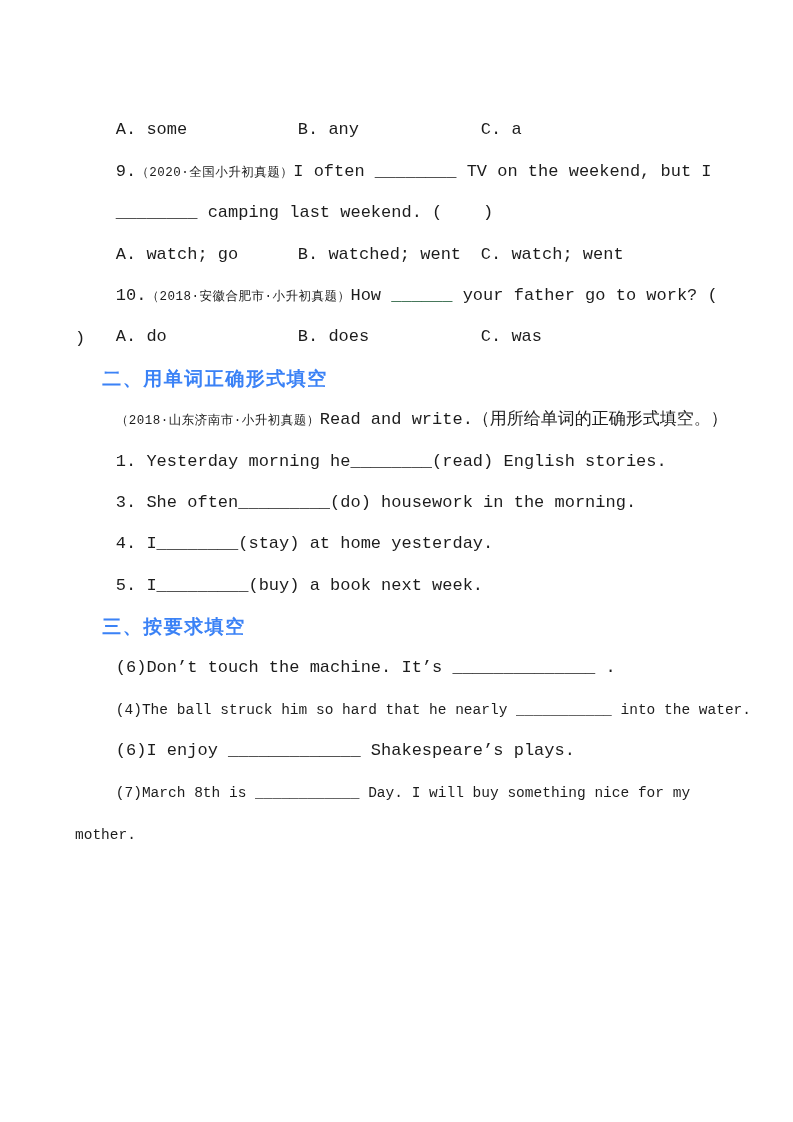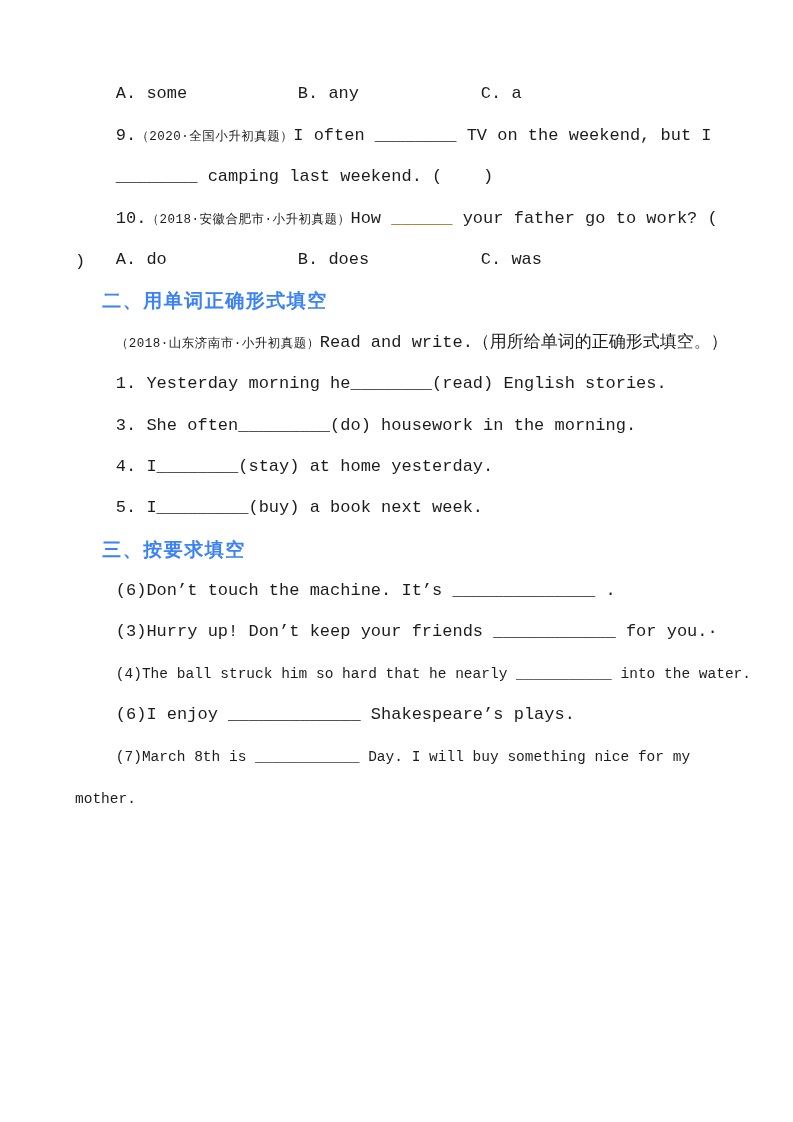--- a/index.html
+++ b/index.html
@@ -5,21 +5,21 @@
   html, body {
     margin: 0;
     padding: 0;
     background: #ffffff;
   }
   .page {
     position: relative;
     width: 793px;
     height: 1122px;
     box-sizing: border-box;
-    padding: 32px 38px 0 75px;
+    padding: 68px 38px 0 75px;
     background: #ffffff;
     color: #1c1c1c;
     font-family: "Liberation Mono", "DejaVu Sans Mono", monospace;
     font-size: 17px;
     overflow: hidden;
   }
   .line {
     line-height: 41.4px;
     height: 41.4px;
     white-space: pre-wrap;
@@ -40,37 +40,40 @@
   .heading {
     font-family: "Liberation Sans", "DejaVu Sans", sans-serif;
     font-weight: 700;
     font-size: 19px;
     letter-spacing: 1.5px;
     color: #3b82f6;
   }
   .opt-a { display: inline-block; width: 182px; }
   .opt-b { display: inline-block; width: 183px; }
   .opt-c { display: inline-block; }
-  .blank-gray { color: #a16207; }
+  .blank-gray { color: #14532d; }
   .condensed { font-size: 14.5px; }
 </style>
 </head>
 <body>
 
 <div class="page">
 
   <div class="line">
     <span class="opt-a">A. some</span><span class="opt-b">B. any</span><span class="opt-c">C. a</span>
   </div>
 
   <div class="line">
     <span class="qnum">9.</span><span class="tag">（2020·全国小升初真题）</span><span class="body-txt">I often ________ TV on the weekend, but I</span>
   </div>
   <div class="line">
     <span class="body-txt">________ camping last weekend. (    )</span>
+  </div>
+  <div class="line">
+    <span class="opt-a">A. watch; go</span><span class="opt-b">B. watched; went</span><span class="opt-c">C. watch; went</span>
   </div>
 
   <div class="line">
     <span class="qnum">10.</span><span class="tag">（2018·安徽合肥市·小升初真题）</span><span class="body-txt">How </span><span class="body-txt blank-gray">______</span><span class="body-txt"> your father go to work? (      )</span>
   </div>
   <div class="line">
     <span class="opt-a">A. do</span><span class="opt-b">B. does</span><span class="opt-c">C. was</span>
   </div>
 
   <div class="line heading">
@@ -92,23 +95,20 @@
     <span class="body-txt">5. I_________(buy) a book next week.</span>
   </div>
 
   <div class="line heading">
     <span>三、按要求填空</span>
   </div>
   <div class="line">
     <span class="body-txt">(6)Don’t touch the machine. It’s ______________ .</span>
   </div>
   <div class="line">
-    <span class="body-txt">(3)Hurry up! Don’t keep your friends ____________ for you.·</span>
-  </div>
-  <div class="line">
     <span class="body-txt condensed">(4)The ball struck him so hard that he nearly ___________ into the water.</span>
   </div>
   <div class="line">
     <span class="body-txt">(6)I enjoy _____________ Shakespeare’s plays.</span>
   </div>
   <div class="line">
     <span class="body-txt condensed">(7)March 8th is ____________ Day. I will buy something nice for my mother.</span>
   </div>
 
 </div>

